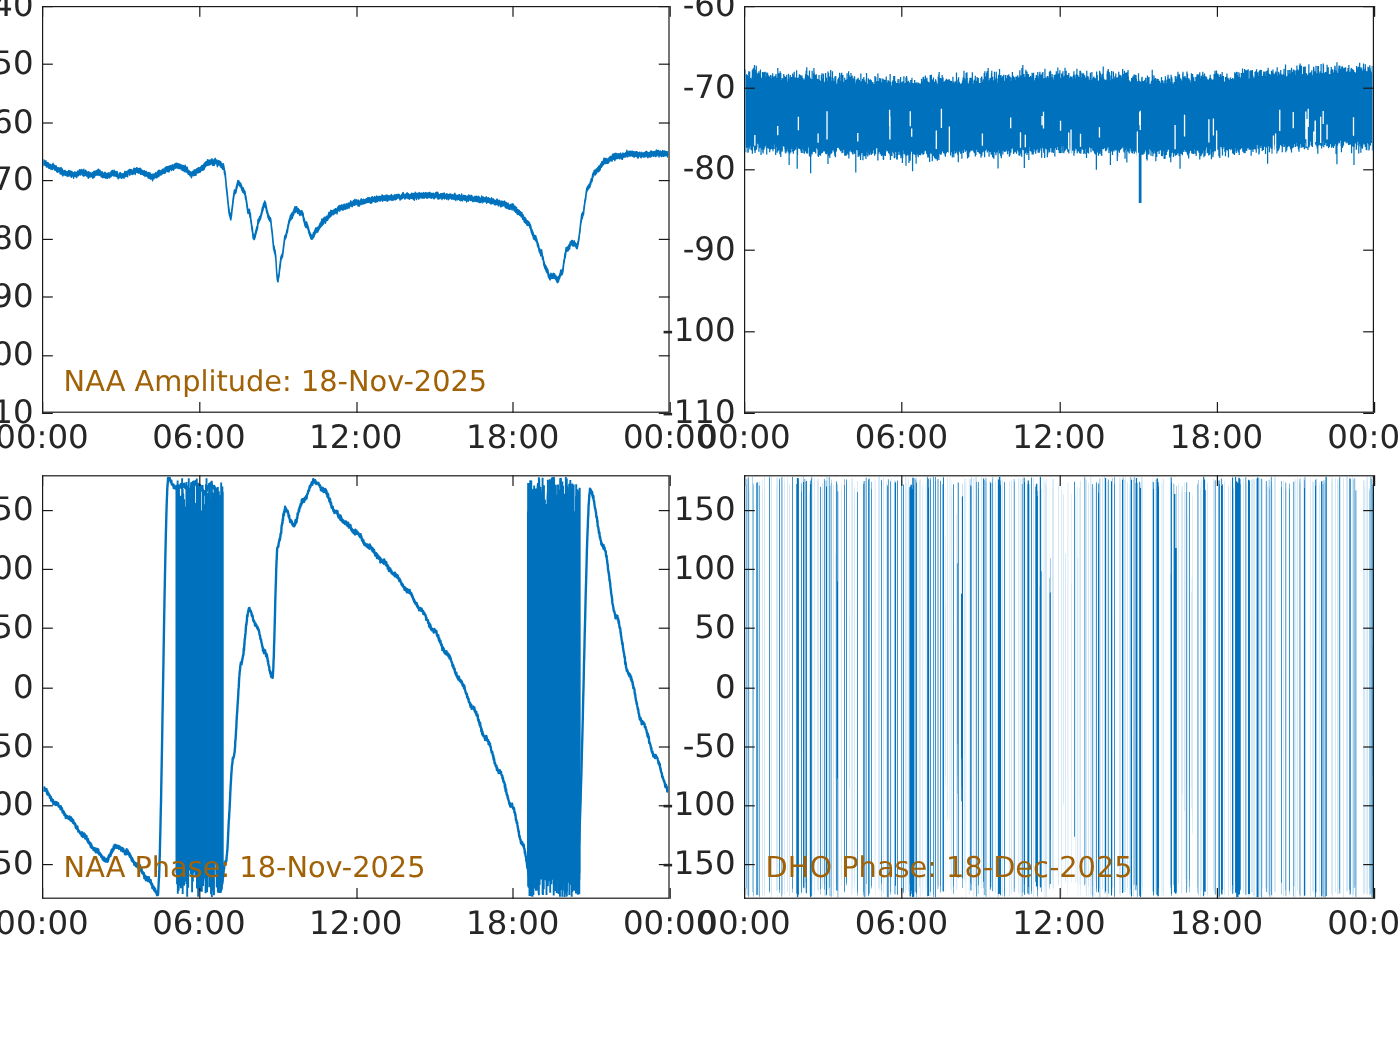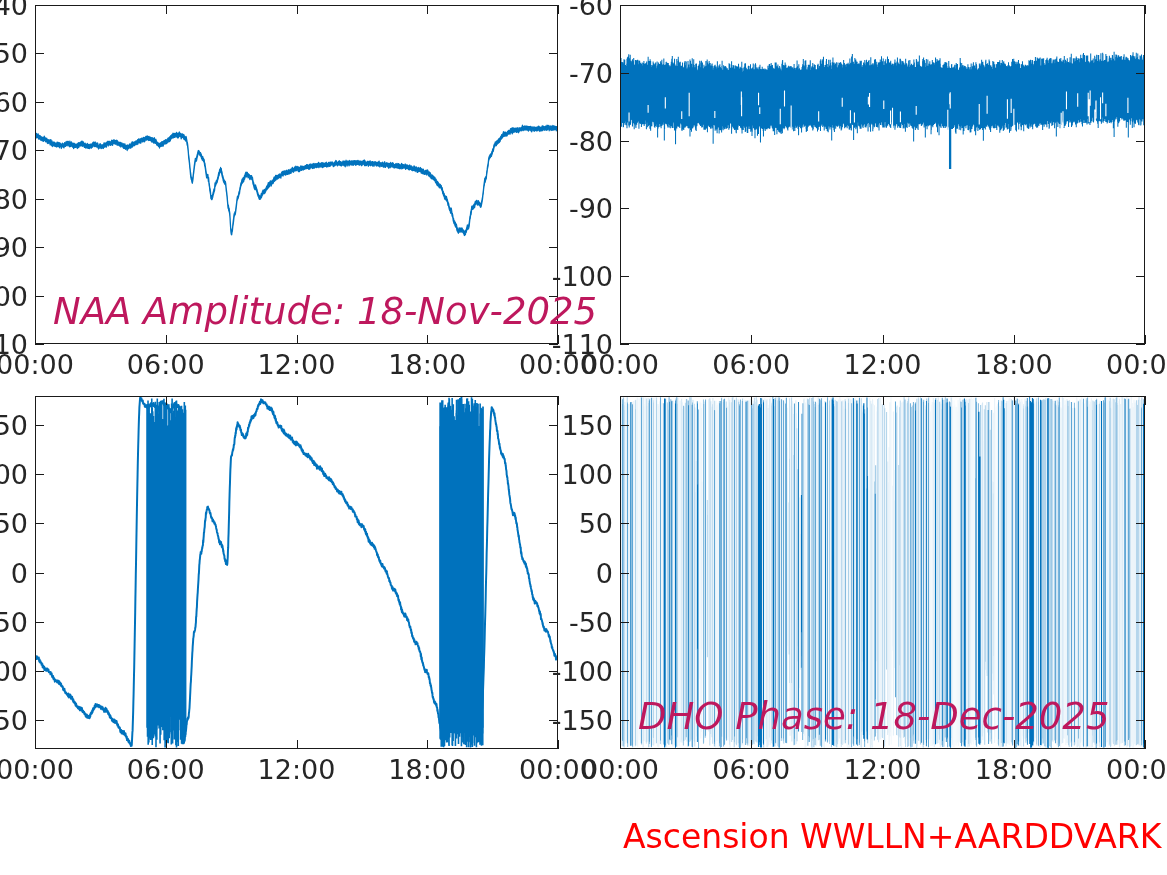--- a/index.html
+++ b/index.html
@@ -84,26 +84,25 @@
   }
   .tickmark-x.top {
     bottom: auto; top: 0;
   }
 
   
   .panel-title {
     position: absolute;
     left: 18px;
     bottom: 14px;
-    font-size: 37px;
+    font-size: 24px;
     line-height: 1;
-    color: #be185d;
+    color: #a16207;
     white-space: nowrap;
     z-index: 5;
-    font-style: italic;
   }
 
   
   #footer-label {
     position: absolute;
     left: 623px;
     top: 820px;
     font-size: 33px;
     line-height: 1;
     color: #ff0000;
@@ -216,20 +215,21 @@
   <div class="panel" id="panel-naa-pha" style="left:35px; top:396px; width:523px; height:353px;">
     <div class="axes-frame">
       <svg class="plot-svg" viewBox="0 0 523 353" preserveAspectRatio="none">
         <g id="g-naa-pha">
             <path d="M0.00,262.71L0.20,261.88L0.40,263.59L0.60,261.39L0.80,260.65L1.01,261.50L1.21,261.41L1.41,261.63L1.61,262.97L1.81,262.71L2.01,262.37L2.21,263.26L2.41,263.66L2.62,262.82L2.82,262.04L3.02,264.72L3.22,265.60L3.42,266.20L3.62,263.89L3.82,266.38L4.02,266.90L4.22,266.58L4.43,265.57L4.63,266.29L4.83,266.55L5.03,267.43L5.23,267.76L5.43,267.21L5.63,269.38L5.83,268.00L6.03,269.45L6.24,269.04L6.44,268.65L6.64,271.67L6.84,271.67L7.04,271.80L7.24,270.36L7.44,272.39L7.64,272.50L7.84,271.30L8.05,271.70L8.25,271.29L8.45,274.68L8.65,273.74L8.85,272.91L9.05,272.90L9.25,274.82L9.45,274.31L9.66,274.07L9.86,274.21L10.06,272.92L10.26,273.72L10.46,275.34L10.66,274.57L10.86,273.80L11.06,275.29L11.26,273.03L11.47,273.94L11.67,275.23L11.87,274.51L12.07,274.87L12.27,275.32L12.47,273.96L12.67,275.00L12.87,276.77L13.08,276.65L13.28,276.33L13.48,276.67L13.68,277.10L13.88,277.23L14.08,277.25L14.28,277.51L14.48,278.92L14.68,276.45L14.89,278.25L15.09,278.32L15.29,278.31L15.49,278.27L15.69,277.99L15.89,279.25L16.09,280.78L16.29,281.74L16.49,280.80L16.70,280.73L16.90,281.12L17.10,280.63L17.30,282.71L17.50,281.73L17.70,283.97L17.90,282.45L18.10,283.18L18.31,283.45L18.51,283.34L18.71,283.65L18.91,286.33L19.11,285.15L19.31,284.47L19.51,284.78L19.71,284.94L19.91,284.64L20.12,285.56L20.32,285.08L20.52,285.97L20.72,285.61L20.92,285.44L21.12,286.99L21.32,286.52L21.52,285.24L21.72,286.46L21.93,285.07L22.13,287.37L22.33,285.39L22.53,285.49L22.73,285.96L22.93,288.49L23.13,287.03L23.33,285.76L23.54,287.69L23.74,287.47L23.94,288.80L24.14,287.09L24.34,288.97L24.54,288.46L24.74,289.57L24.94,290.28L25.14,288.22L25.35,289.39L25.55,290.49L25.75,290.63L25.95,290.39L26.15,291.38L26.35,291.59L26.55,290.88L26.75,292.09L26.95,291.50L27.16,293.98L27.36,294.62L27.56,293.47L27.76,294.59L27.96,293.99L28.16,294.53L28.36,295.42L28.56,293.46L28.77,295.83L28.97,295.50L29.17,296.99L29.37,297.62L29.57,297.34L29.77,297.15L29.97,297.72L30.17,297.13L30.37,298.03L30.58,298.40L30.78,299.04L30.98,298.98L31.18,299.40L31.38,298.70L31.58,299.41L31.78,299.95L31.98,298.80L32.18,301.19L32.39,298.19L32.59,299.72L32.79,300.08L32.99,300.78L33.19,302.25L33.39,299.20L33.59,300.43L33.79,299.97L34.00,300.37L34.20,299.21L34.40,299.28L34.60,301.45L34.80,300.14L35.00,301.10L35.20,303.55L35.40,302.30L35.60,302.16L35.81,302.44L36.01,301.55L36.21,301.46L36.41,302.85L36.61,303.44L36.81,304.93L37.01,303.67L37.21,306.12L37.41,303.90L37.62,305.68L37.82,307.01L38.02,305.76L38.22,307.21L38.42,306.93L38.62,306.74L38.82,308.23L39.02,308.13L39.23,308.00L39.43,307.23L39.63,309.56L39.83,310.59L40.03,309.17L40.23,308.50L40.43,309.62L40.63,309.84L40.83,311.45L41.04,310.70L41.24,311.11L41.44,311.20L41.64,310.96L41.84,311.31L42.04,312.96L42.24,311.86L42.44,313.03L42.64,311.99L42.85,313.54L43.05,311.55L43.25,313.72L43.45,312.78L43.65,312.61L43.85,311.91L44.05,315.12L44.25,313.39L44.46,312.36L44.66,312.27L44.86,313.80L45.06,312.23L45.26,314.82L45.46,314.60L45.66,315.28L45.86,314.35L46.06,312.70L46.27,314.22L46.47,316.06L46.67,315.08L46.87,316.84L47.07,316.14L47.27,315.45L47.47,317.12L47.67,316.33L47.87,317.07L48.08,317.01L48.28,316.65L48.48,318.78L48.68,318.89L48.88,317.94L49.08,318.72L49.28,319.61L49.48,318.39L49.69,320.80L49.89,319.84L50.09,319.56L50.29,321.62L50.49,321.63L50.69,320.73L50.89,319.89L51.09,319.46L51.29,322.41L51.50,322.43L51.70,321.12L51.90,320.88L52.10,320.94L52.30,322.74L52.50,320.83L52.70,321.45L52.90,321.63L53.10,321.20L53.31,321.11L53.51,320.98L53.71,323.05L53.91,320.00L54.11,322.36L54.31,319.56L54.51,321.18L54.71,318.86L54.91,317.96L55.12,319.18L55.32,317.29L55.52,317.15L55.72,318.29L55.92,317.81L56.12,318.32L56.32,315.65L56.52,316.93L56.73,317.01L56.93,314.18L57.13,315.69L57.33,312.95L57.53,314.17L57.73,314.63L57.93,314.10L58.13,314.01L58.33,312.21L58.54,313.40L58.74,312.72L58.94,310.19L59.14,311.54L59.34,312.14L59.54,310.93L59.74,308.87L59.94,309.19L60.15,308.80L60.35,309.99L60.55,311.11L60.75,310.33L60.95,309.86L61.15,311.25L61.35,309.84L61.55,309.25L61.75,309.68L61.96,310.40L62.16,310.51L62.36,311.17L62.56,310.36L62.76,309.65L62.96,309.68L63.16,310.03L63.36,312.11L63.56,310.61L63.77,310.12L63.97,311.66L64.17,310.94L64.37,311.54L64.57,311.73L64.77,310.94L64.97,311.40L65.17,313.63L65.38,312.23L65.58,312.59L65.78,312.77L65.98,311.99L66.18,311.38L66.38,313.58L66.58,313.02L66.78,314.35L66.98,311.92L67.19,314.09L67.39,313.66L67.59,313.69L67.79,313.88L67.99,314.00L68.19,314.39L68.39,316.67L68.59,316.10L68.79,313.92L69.00,314.19L69.20,314.97L69.40,315.44L69.60,316.62L69.80,312.46L70.00,315.17L70.20,314.84L70.40,314.65L70.61,315.30L70.81,313.68L71.01,315.32L71.21,316.47L71.41,316.55L71.61,317.05L71.81,317.01L72.01,315.66L72.21,316.78L72.42,318.75L72.62,316.92L72.82,318.67L73.02,317.72L73.22,318.18L73.42,319.84L73.62,319.02L73.82,319.78L74.02,321.86L74.23,319.83L74.43,320.12L74.63,322.72L74.83,320.79L75.03,322.08L75.23,322.50L75.43,322.57L75.63,322.50L75.83,323.38L76.04,324.04L76.24,325.55L76.44,323.93L76.64,323.66L76.84,323.85L77.04,323.94L77.24,326.30L77.44,325.65L77.65,326.84L77.85,326.32L78.05,325.98L78.25,325.55L78.45,324.32L78.65,324.55L78.85,327.62L79.05,325.41L79.25,326.95L79.46,325.91L79.66,325.39L79.86,326.90L80.06,326.77L80.26,327.51L80.46,327.96L80.66,327.66L80.86,325.93L81.06,326.73L81.27,328.50L81.47,329.84L81.67,328.86L81.87,330.64L82.07,330.93L82.27,329.06L82.47,330.33L82.67,331.98L82.88,332.55L83.08,331.30L83.28,332.30L83.48,332.94L83.68,332.42L83.88,333.42L84.08,332.26L84.28,333.41L84.48,335.21L84.69,336.91L84.89,334.52L85.09,336.31L85.29,335.52L85.49,334.81L85.69,336.82L85.89,338.41L86.09,336.42L86.30,337.06L86.50,337.74L86.70,336.60L86.90,335.83L87.10,337.08L87.30,336.05L87.50,338.97L87.70,339.16L87.90,336.85L88.11,338.45L88.31,335.89L88.51,337.90L88.71,338.48L88.91,337.82L89.11,339.91L89.31,338.89L89.51,340.31L89.71,339.53L89.92,338.38L90.12,341.36L90.32,340.55L90.52,341.06L90.72,341.30L90.92,343.18L91.12,341.53L91.32,345.04L91.52,343.61L91.73,345.16L91.93,344.08L92.13,343.63L92.33,344.13L92.53,344.35L92.73,346.72L92.93,347.06L93.13,346.38L93.34,345.32L93.54,346.32L93.74,345.93L93.94,348.32L94.14,348.67L94.34,348.76L94.54,347.89L94.74,348.49L94.94,348.40L95.15,351.01L95.35,348.53L95.55,349.41L95.75,350.72L95.95,350.81L96.15,349.79L96.35,345.83L96.55,341.85L96.75,337.61L96.96,335.53L97.16,328.71L97.36,322.72L97.56,315.83L97.76,306.81L97.96,299.44L98.16,289.82L98.36,280.51L98.57,272.13L98.77,260.51L98.97,249.74L99.17,238.67L99.37,227.79L99.57,216.53L99.77,202.76L99.97,191.76L100.17,179.29L100.38,168.11L100.58,156.21L100.78,143.12L100.98,131.49L101.18,119.36L101.38,108.44L101.58,97.45L101.78,87.33L101.98,77.73L102.19,66.72L102.39,57.96L102.59,49.29L102.79,42.24L102.99,33.94L103.19,27.02L103.39,20.59L103.59,16.03L103.80,10.13L104.00,7.72L104.20,5.14L104.40,1.98L104.60,0.75L104.80,1.84L105.00,1.70L105.20,2.38L105.40,2.65L105.61,2.74L105.81,1.15L106.01,2.86L106.21,3.48L106.41,3.63L106.61,4.64L106.81,4.16L107.01,4.79L107.21,3.50L107.42,5.95L107.62,6.73L107.82,6.43L108.02,6.82L108.22,6.62L108.42,6.60L108.62,7.14L108.82,7.96L109.03,6.93L109.23,9.81L109.43,8.22L109.63,8.89L109.83,8.97L110.03,8.36L110.23,10.04L110.43,9.41L110.63,9.15L110.84,8.79L111.04,9.65L111.24,9.56L111.44,10.60L111.64,10.88L111.84,10.45L112.04,10.00L112.24,10.30L112.44,10.26L112.65,9.21L112.85,10.04L113.05,10.91L113.25,9.14L113.45,9.69L113.65,8.49L113.85,8.97L114.05,8.35L114.26,9.06L114.46,9.37L114.66,7.35L114.86,9.37L115.06,8.45L115.26,6.29L115.46,8.32L115.66,7.74L115.86,8.20L116.07,9.86L116.27,9.39L116.47,8.61L116.67,8.36L116.87,6.78L117.07,8.45L117.27,8.57L117.47,8.36L117.67,7.67L117.88,8.41L118.08,6.11L118.28,9.26L118.48,8.52L118.68,9.11L118.88,7.62L119.08,7.66L119.28,9.98L119.49,9.07L119.69,7.82L119.89,8.70L120.09,9.80L120.29,10.96L120.49,8.62L120.69,10.29L120.89,9.81L121.09,12.93L121.30,10.51L121.50,12.67L121.70,12.98L121.90,12.80L122.10,13.96L122.30,10.65L122.50,11.69L122.70,11.18L122.90,10.99L123.11,10.77L123.31,11.62L123.51,9.59L123.71,9.77L123.91,8.42L124.11,9.96L124.31,7.74L124.51,9.55L124.72,7.51L124.92,5.63L125.12,4.88L125.32,6.07L125.52,4.88L125.72,4.42L125.92,5.01L126.12,5.94L126.32,5.28L126.53,6.47L126.73,4.69L126.93,4.44L127.13,5.74L127.33,6.27L127.53,3.96L127.73,5.35L127.93,5.77L128.13,6.31L128.34,7.87L128.54,7.77L128.74,6.48L128.94,6.48L129.14,8.18L129.34,8.27L129.54,6.30L129.74,7.43L129.95,7.97L130.15,8.70L130.35,10.05L130.55,8.21L130.75,7.45L130.95,8.87L131.15,9.47L131.35,7.79L131.55,9.72L131.76,9.61L131.96,10.18L132.16,8.31L132.36,11.62L132.56,11.33L132.76,11.18L132.96,10.36L133.16,11.38L133.37,11.69L133.57,11.63L133.77,13.89L133.97,12.58L134.17,12.07L134.37,15.10L134.57,13.66L134.77,12.66L134.97,15.29L135.18,14.03L135.38,12.40L135.58,15.30L135.78,12.87L135.98,13.23L136.18,13.02L136.38,11.71L136.58,11.96L136.78,10.77L136.99,11.71L137.19,9.98L137.39,10.79L137.59,10.55L137.79,8.38L137.99,7.95L138.19,9.19L138.39,7.89L138.59,7.59L138.80,7.61L139.00,6.02L139.20,7.13L139.40,7.09L139.60,6.31L139.80,6.80L140.00,6.59L140.20,7.43L140.41,6.95L140.61,7.43L140.81,6.48L141.01,8.93L141.21,8.88L141.41,7.79L141.61,9.42L141.81,8.22L142.01,9.95L142.22,9.85L142.42,9.79L142.62,9.70L142.82,9.02L143.02,8.07L143.22,10.45L143.42,10.99L143.62,10.94L143.83,9.35L144.03,12.25L144.23,19.41L144.43,29.96L144.63,40.24L144.83,57.25L145.03,74.41L145.23,94.82L145.43,115.52L145.64,138.77L145.84,162.00L146.04,184.89L146.24,206.79L146.44,229.86L146.64,252.38L146.84,273.03L147.04,291.44L147.24,306.96L147.45,320.98L147.65,333.29L147.85,342.83L148.05,348.21L148.25,346.81L148.45,348.06L148.65,346.98L148.85,346.45L149.05,346.07L149.26,345.15L149.46,341.70L149.66,341.01L149.86,341.44L150.06,336.92L150.26,336.30L150.46,336.13L150.66,334.55L150.87,332.20L151.07,329.34L151.27,329.19L151.47,326.32L151.67,325.72L151.87,323.31L152.07,324.53L152.27,324.56L152.47,323.43L152.68,322.00L152.88,323.25L153.08,322.58L153.28,321.69L153.48,318.09L153.68,317.04L153.88,314.57L154.08,312.86L154.28,308.84L154.49,305.11L154.69,300.74L154.89,296.51L155.09,292.20L155.29,288.21L155.49,286.37L155.69,281.56L155.89,278.86L156.10,274.42L156.30,270.70L156.50,265.00L156.70,261.70L156.90,257.49L157.10,255.19L157.30,250.73L157.50,248.27L157.70,245.40L157.91,242.22L158.11,241.58L158.31,239.98L158.51,236.61L158.71,235.81L158.91,236.32L159.11,236.38L159.31,234.98L159.51,234.79L159.72,233.70L159.92,231.61L160.12,231.48L160.32,228.43L160.52,226.85L160.72,220.99L160.92,220.83L161.12,216.79L161.33,213.03L161.53,211.03L161.73,205.49L161.93,202.12L162.13,199.08L162.33,196.83L162.53,192.80L162.73,189.71L162.93,186.86L163.14,183.34L163.34,178.76L163.54,177.25L163.74,173.21L163.94,168.77L164.14,167.21L164.34,164.07L164.54,162.96L164.75,160.60L164.95,158.32L165.15,157.88L165.35,155.82L165.55,157.61L165.75,155.99L165.95,157.56L166.15,154.96L166.35,155.25L166.56,152.88L166.76,152.75L166.96,151.66L167.16,149.95L167.36,149.81L167.56,148.84L167.76,144.10L167.96,146.06L168.16,142.50L168.37,140.02L168.57,136.39L168.77,136.08L168.97,133.30L169.17,131.91L169.37,130.54L169.57,126.53L169.77,123.97L169.97,124.51L170.18,122.22L170.38,121.27L170.58,116.53L170.78,117.65L170.98,116.54L171.18,114.58L171.38,113.91L171.58,112.74L171.79,112.08L171.99,110.62L172.19,112.27L172.39,110.26L172.59,110.24L172.79,112.86L172.99,112.11L173.19,112.03L173.39,112.67L173.60,113.07L173.80,113.17L174.00,114.29L174.20,114.19L174.40,116.30L174.60,116.72L174.80,117.21L175.00,116.32L175.21,117.21L175.41,118.52L175.61,119.98L175.81,121.04L176.01,121.54L176.21,121.46L176.41,121.03L176.61,122.32L176.81,122.08L177.02,123.47L177.22,125.08L177.42,124.70L177.62,123.13L177.82,124.88L178.02,125.38L178.22,124.42L178.42,124.95L178.62,125.50L178.83,126.11L179.03,127.30L179.23,125.95L179.43,127.03L179.63,127.06L179.83,128.39L180.03,128.58L180.23,128.27L180.43,129.63L180.64,129.96L180.84,131.63L181.04,132.91L181.24,133.01L181.44,133.74L181.64,135.69L181.84,136.57L182.04,136.76L182.25,136.85L182.45,138.72L182.65,139.42L182.85,140.10L183.05,140.94L183.25,142.76L183.45,142.87L183.65,143.27L183.85,146.29L184.06,146.26L184.26,145.58L184.46,144.86L184.66,148.20L184.86,146.22L185.06,147.05L185.26,147.05L185.46,146.29L185.66,145.72L185.87,147.18L186.07,147.88L186.27,148.60L186.47,150.78L186.67,148.63L186.87,150.20L187.07,149.42L187.27,150.25L187.48,152.53L187.68,152.51L187.88,155.20L188.08,154.38L188.28,157.14L188.48,157.79L188.68,158.81L188.88,158.98L189.08,159.63L189.29,162.90L189.49,162.49L189.69,162.93L189.89,165.16L190.09,165.16L190.29,163.98L190.49,166.56L190.69,167.95L190.89,167.32L191.10,168.09L191.30,167.74L191.50,168.60L191.70,167.77L191.90,168.87L192.10,167.32L192.30,163.75L192.50,161.19L192.71,154.11L192.91,151.52L193.11,142.38L193.31,137.29L193.51,129.61L193.71,122.46L193.91,115.24L194.11,105.34L194.31,98.81L194.52,91.49L194.72,86.44L194.92,78.93L195.12,73.06L195.32,69.24L195.52,64.80L195.72,60.72L195.92,59.54L196.13,59.43L196.33,59.17L196.53,58.20L196.73,58.78L196.93,56.64L197.13,55.28L197.33,54.88L197.53,53.45L197.73,52.48L197.94,53.42L198.14,51.40L198.34,51.26L198.54,48.45L198.74,47.61L198.94,48.19L199.14,46.65L199.34,43.00L199.54,40.74L199.75,40.86L199.95,38.62L200.15,39.26L200.35,35.85L200.55,36.96L200.75,33.74L200.95,31.43L201.15,30.96L201.36,32.71L201.56,29.55L201.76,30.41L201.96,27.90L202.16,29.58L202.36,25.46L202.56,28.56L202.76,26.37L202.96,27.67L203.17,28.52L203.37,27.50L203.57,28.15L203.77,28.44L203.97,29.28L204.17,29.17L204.37,30.39L204.57,28.98L204.77,30.78L204.98,30.48L205.18,32.73L205.38,33.79L205.58,32.54L205.78,32.77L205.98,35.52L206.18,35.49L206.38,36.39L206.59,38.24L206.79,37.01L206.99,38.30L207.19,38.48L207.39,36.75L207.59,37.38L207.79,38.73L207.99,37.69L208.19,39.76L208.40,40.32L208.60,39.43L208.80,40.44L209.00,41.30L209.20,41.37L209.40,40.62L209.60,40.66L209.80,41.77L210.00,40.23L210.21,39.54L210.41,41.26L210.61,40.80L210.81,39.89L211.01,36.70L211.21,37.91L211.41,39.12L211.61,37.12L211.82,36.60L212.02,38.11L212.22,34.83L212.42,34.53L212.62,34.84L212.82,31.01L213.02,32.39L213.22,30.94L213.42,30.35L213.63,29.96L213.83,27.80L214.03,29.21L214.23,27.96L214.43,26.19L214.63,25.56L214.83,25.04L215.03,26.03L215.23,23.86L215.44,23.01L215.64,24.14L215.84,24.07L216.04,22.70L216.24,20.21L216.44,19.35L216.64,22.22L216.84,21.88L217.04,19.19L217.25,21.54L217.45,19.75L217.65,20.77L217.85,18.95L218.05,18.65L218.25,21.25L218.45,19.94L218.65,19.14L218.86,19.80L219.06,17.88L219.26,19.44L219.46,18.20L219.66,17.05L219.86,17.85L220.06,16.38L220.26,18.56L220.46,17.02L220.67,15.81L220.87,15.02L221.07,14.46L221.27,14.61L221.47,13.79L221.67,12.15L221.87,12.49L222.07,11.60L222.28,12.16L222.48,11.62L222.68,9.40L222.88,9.66L223.08,7.92L223.28,8.92L223.48,8.96L223.68,7.86L223.88,6.91L224.09,7.00L224.29,6.15L224.49,6.14L224.69,4.88L224.89,5.33L225.09,7.00L225.29,5.90L225.49,4.94L225.69,4.23L225.90,2.38L226.10,3.05L226.30,3.59L226.50,3.64L226.70,2.90L226.90,5.22L227.10,4.54L227.30,4.83L227.50,3.22L227.71,3.87L227.91,4.31L228.11,6.00L228.31,6.33L228.51,5.78L228.71,5.31L228.91,5.57L229.11,5.76L229.32,5.66L229.52,5.34L229.72,5.42L229.92,5.37L230.12,6.36L230.32,5.55L230.52,7.35L230.72,7.33L230.92,6.91L231.13,7.74L231.33,7.81L231.53,7.35L231.73,9.23L231.93,9.04L232.13,9.58L232.33,11.66L232.53,9.69L232.74,10.99L232.94,9.53L233.14,10.65L233.34,11.20L233.54,11.95L233.74,10.93L233.94,9.75L234.14,11.81L234.34,12.05L234.55,13.17L234.75,11.68L234.95,12.03L235.15,10.99L235.35,11.88L235.55,11.79L235.75,10.60L235.95,13.03L236.15,12.87L236.36,10.97L236.56,13.83L236.76,12.68L236.96,12.05L237.16,15.00L237.36,13.81L237.56,14.21L237.76,17.09L237.97,14.53L238.17,14.52L238.37,15.20L238.57,18.12L238.77,18.40L238.97,18.66L239.17,18.79L239.37,20.67L239.57,18.56L239.78,21.60L239.98,19.20L240.18,21.33L240.38,21.99L240.58,23.71L240.78,21.93L240.98,24.02L241.18,25.64L241.38,26.39L241.59,25.19L241.79,26.65L241.99,26.74L242.19,25.43L242.39,26.75L242.59,27.90L242.79,28.99L242.99,28.06L243.20,28.75L243.40,28.28L243.60,30.73L243.80,30.05L244.00,29.64L244.20,29.17L244.40,29.24L244.60,29.40L244.80,29.92L245.01,29.14L245.21,28.76L245.41,30.09L245.61,30.86L245.81,30.17L246.01,29.46L246.21,29.21L246.41,31.90L246.61,32.68L246.82,33.73L247.02,31.82L247.22,34.49L247.42,33.58L247.62,33.93L247.82,34.15L248.02,34.10L248.22,35.66L248.42,34.18L248.63,32.78L248.83,36.62L249.03,33.35L249.23,34.21L249.43,35.48L249.63,35.38L249.83,36.04L250.03,37.65L250.24,37.38L250.44,37.48L250.64,38.46L250.84,37.00L251.04,36.84L251.24,38.79L251.44,37.91L251.64,38.71L251.84,39.12L252.05,38.99L252.25,37.90L252.45,39.66L252.65,39.96L252.85,38.31L253.05,39.45L253.25,37.74L253.45,39.84L253.66,40.31L253.86,38.53L254.06,39.58L254.26,41.33L254.46,39.38L254.66,39.02L254.86,40.16L255.06,38.74L255.26,39.17L255.47,41.29L255.67,42.80L255.87,41.61L256.07,41.95L256.27,40.88L256.47,42.32L256.67,42.57L256.87,42.44L257.07,40.79L257.28,43.44L257.48,42.95L257.68,45.11L257.88,43.50L258.08,43.82L258.28,44.17L258.48,46.17L258.68,45.36L258.88,45.38L259.09,46.03L259.29,45.07L259.49,47.35L259.69,45.77L259.89,46.08L260.09,47.66L260.29,45.99L260.49,47.49L260.70,47.63L260.90,48.69L261.10,44.64L261.30,48.19L261.50,47.93L261.70,45.56L261.90,46.32L262.10,45.40L262.30,48.07L262.51,47.08L262.71,47.73L262.91,46.98L263.11,46.74L263.31,48.32L263.51,47.18L263.71,47.81L263.91,47.88L264.12,48.72L264.32,49.76L264.52,49.28L264.72,49.31L264.92,50.14L265.12,50.82L265.32,49.15L265.52,48.42L265.72,50.56L265.93,49.92L266.13,50.47L266.33,52.36L266.53,51.69L266.73,53.90L266.93,52.40L267.13,53.18L267.33,53.99L267.53,54.65L267.74,55.63L267.94,53.60L268.14,54.56L268.34,55.24L268.54,57.26L268.74,55.80L268.94,56.50L269.14,56.81L269.35,57.63L269.55,56.44L269.75,57.36L269.95,56.88L270.15,56.83L270.35,57.20L270.55,58.73L270.75,57.87L270.95,58.80L271.16,57.03L271.36,58.27L271.56,59.34L271.76,57.99L271.96,59.81L272.16,58.04L272.36,58.96L272.56,58.30L272.76,59.28L272.97,60.65L273.17,57.01L273.37,58.93L273.57,59.54L273.77,58.71L273.97,58.50L274.17,59.53L274.37,59.56L274.57,59.55L274.78,59.66L274.98,61.87L275.18,61.50L275.38,59.93L275.58,62.94L275.78,60.70L275.98,61.32L276.18,61.76L276.39,62.98L276.59,62.81L276.79,61.69L276.99,64.25L277.19,64.22L277.39,63.64L277.59,64.73L277.79,66.30L277.99,63.92L278.20,65.09L278.40,65.30L278.60,66.16L278.80,65.47L279.00,64.69L279.20,68.44L279.40,67.21L279.60,65.57L279.81,67.97L280.01,67.53L280.21,67.15L280.41,66.73L280.61,67.93L280.81,69.11L281.01,67.68L281.21,68.59L281.41,69.52L281.62,69.33L281.82,68.06L282.02,72.12L282.22,69.64L282.42,70.65L282.62,69.85L282.82,71.40L283.02,69.69L283.22,70.08L283.43,71.63L283.63,71.29L283.83,71.96L284.03,70.70L284.23,71.48L284.43,72.61L284.63,70.89L284.83,73.18L285.04,71.47L285.24,69.55L285.44,71.25L285.64,70.86L285.84,71.75L286.04,72.89L286.24,72.04L286.44,71.52L286.64,74.26L286.85,74.59L287.05,71.81L287.25,74.66L287.45,74.73L287.65,74.34L287.85,74.56L288.05,74.36L288.25,77.34L288.45,77.04L288.66,75.27L288.86,76.88L289.06,77.76L289.26,79.39L289.46,78.68L289.66,76.83L289.86,78.42L290.06,78.56L290.27,77.12L290.47,79.65L290.67,79.24L290.87,78.51L291.07,79.84L291.27,79.04L291.47,81.28L291.67,80.69L291.87,80.76L292.08,81.50L292.28,81.77L292.48,80.99L292.68,81.47L292.88,82.18L293.08,80.94L293.28,82.29L293.48,82.73L293.68,81.43L293.89,81.79L294.09,83.69L294.29,80.71L294.49,81.65L294.69,82.45L294.89,82.50L295.09,82.12L295.29,82.60L295.49,83.08L295.70,84.48L295.90,83.27L296.10,84.47L296.30,82.77L296.50,84.79L296.70,83.65L296.90,85.62L297.10,84.75L297.31,85.45L297.51,85.22L297.71,85.75L297.91,87.71L298.11,85.72L298.31,86.41L298.51,86.89L298.71,87.14L298.91,87.49L299.12,88.87L299.32,88.84L299.52,89.23L299.72,90.66L299.92,89.45L300.12,90.77L300.32,91.16L300.52,90.40L300.72,92.21L300.93,90.89L301.13,92.59L301.33,91.99L301.53,92.40L301.73,93.03L301.93,93.19L302.13,94.39L302.33,95.09L302.54,95.01L302.74,93.06L302.94,93.58L303.14,94.06L303.34,93.81L303.54,95.24L303.74,95.85L303.94,96.53L304.14,95.95L304.35,97.12L304.55,95.05L304.75,94.65L304.95,94.86L305.15,96.40L305.35,97.33L305.55,95.85L305.75,95.46L305.95,96.26L306.16,96.43L306.36,97.64L306.56,95.21L306.76,98.06L306.96,97.65L307.16,97.97L307.36,98.50L307.56,97.43L307.77,99.12L307.97,97.91L308.17,99.36L308.37,100.35L308.57,99.39L308.77,101.28L308.97,101.21L309.17,100.74L309.37,102.74L309.58,102.31L309.78,102.53L309.98,104.17L310.18,103.17L310.38,105.21L310.58,103.85L310.78,105.15L310.98,104.91L311.19,105.83L311.39,106.78L311.59,106.59L311.79,106.57L311.99,107.21L312.19,107.19L312.39,106.13L312.59,107.59L312.79,109.09L313.00,108.43L313.20,108.14L313.40,108.79L313.60,109.81L313.80,110.52L314.00,110.32L314.20,110.15L314.40,112.22L314.60,111.25L314.81,110.33L315.01,111.24L315.21,111.36L315.41,110.26L315.61,111.25L315.81,111.16L316.01,112.55L316.21,111.45L316.41,112.42L316.62,110.90L316.82,112.09L317.02,112.72L317.22,112.78L317.42,113.47L317.62,113.68L317.82,112.80L318.02,115.45L318.23,113.68L318.43,114.43L318.63,115.25L318.83,114.42L319.03,115.28L319.23,115.46L319.43,116.10L319.63,116.17L319.83,115.98L320.04,117.75L320.24,117.68L320.44,120.20L320.64,118.43L320.84,119.17L321.04,119.72L321.24,120.23L321.44,120.12L321.64,121.03L321.85,120.43L322.05,123.00L322.25,122.37L322.45,122.32L322.65,122.90L322.85,125.91L323.05,123.21L323.25,123.74L323.46,126.19L323.66,125.47L323.86,124.30L324.06,127.70L324.26,126.05L324.46,127.79L324.66,128.41L324.86,128.26L325.06,127.49L325.27,129.09L325.47,127.94L325.67,129.08L325.87,128.07L326.07,128.52L326.27,128.65L326.47,129.63L326.67,130.96L326.88,128.03L327.08,130.41L327.28,127.94L327.48,130.02L327.68,128.75L327.88,129.05L328.08,130.38L328.28,129.76L328.48,129.90L328.69,129.55L328.89,129.59L329.09,130.98L329.29,132.58L329.49,133.46L329.69,132.95L329.89,133.61L330.09,132.77L330.29,134.95L330.50,133.03L330.70,135.66L330.90,136.40L331.10,137.60L331.30,135.50L331.50,138.29L331.70,137.75L331.90,138.44L332.11,139.50L332.31,137.59L332.51,140.07L332.71,139.76L332.91,141.55L333.11,140.64L333.31,142.05L333.51,141.25L333.71,143.63L333.92,145.56L334.12,144.49L334.32,144.93L334.52,143.25L334.72,145.78L334.92,145.10L335.12,144.45L335.32,147.01L335.52,146.28L335.73,146.05L335.93,148.33L336.13,148.08L336.33,147.76L336.53,148.44L336.73,148.18L336.93,148.25L337.13,149.15L337.34,146.54L337.54,149.36L337.74,147.68L337.94,148.76L338.14,147.76L338.34,149.05L338.54,150.08L338.74,149.18L338.94,149.21L339.15,150.93L339.35,149.17L339.55,149.43L339.75,150.79L339.95,152.71L340.15,150.61L340.35,151.37L340.55,151.62L340.75,152.20L340.96,152.70L341.16,154.10L341.36,154.81L341.56,154.82L341.76,156.01L341.96,156.16L342.16,156.42L342.36,158.70L342.56,159.32L342.77,158.00L342.97,158.32L343.17,158.68L343.37,160.96L343.57,160.79L343.77,161.52L343.97,161.95L344.17,161.18L344.38,163.70L344.58,164.06L344.78,164.85L344.98,165.41L345.18,165.59L345.38,166.28L345.58,164.52L345.78,167.13L345.98,166.89L346.19,166.84L346.39,168.27L346.59,168.90L346.79,167.76L346.99,169.38L347.19,170.21L347.39,170.42L347.59,169.94L347.80,167.87L348.00,169.60L348.20,170.55L348.40,170.29L348.60,171.40L348.80,170.32L349.00,171.02L349.20,171.01L349.40,172.55L349.61,170.90L349.81,172.35L350.01,171.61L350.21,172.07L350.41,172.73L350.61,174.35L350.81,175.03L351.01,175.49L351.21,174.13L351.42,175.08L351.62,175.28L351.82,176.16L352.02,177.73L352.22,175.19L352.42,176.75L352.62,177.75L352.82,178.73L353.03,179.16L353.23,180.60L353.43,181.01L353.63,181.61L353.83,182.31L354.03,181.79L354.23,182.54L354.43,182.32L354.63,185.20L354.84,184.75L355.04,184.55L355.24,185.77L355.44,186.71L355.64,186.35L355.84,186.51L356.04,189.02L356.24,189.21L356.44,189.06L356.65,189.33L356.85,190.35L357.05,189.86L357.25,192.32L357.45,191.04L357.65,193.36L357.85,192.34L358.05,191.37L358.26,193.04L358.46,194.72L358.66,193.95L358.86,194.04L359.06,192.89L359.26,194.64L359.46,194.30L359.66,193.42L359.86,192.96L360.07,194.32L360.27,194.61L360.47,195.53L360.67,193.59L360.87,195.03L361.07,197.04L361.27,196.04L361.47,196.89L361.67,197.15L361.88,198.55L362.08,197.50L362.28,197.32L362.48,200.39L362.68,199.94L362.88,199.66L363.08,199.82L363.28,199.51L363.48,200.66L363.69,203.13L363.89,204.41L364.09,204.05L364.29,203.84L364.49,205.97L364.69,205.64L364.89,206.76L365.09,208.37L365.30,208.88L365.50,206.45L365.70,209.21L365.90,210.35L366.10,210.45L366.30,210.48L366.50,213.66L366.70,211.72L366.90,212.77L367.11,214.89L367.31,216.35L367.51,214.05L367.71,216.21L367.91,215.69L368.11,217.34L368.31,217.76L368.51,217.16L368.71,217.93L368.92,217.50L369.12,218.46L369.32,219.41L369.52,220.04L369.72,220.88L369.92,219.83L370.12,219.44L370.32,218.11L370.53,220.87L370.73,217.62L370.93,219.11L371.13,219.08L371.33,221.23L371.53,221.09L371.73,221.75L371.93,221.30L372.13,220.97L372.34,221.93L372.54,224.36L372.74,223.27L372.94,222.48L373.14,223.99L373.34,224.84L373.54,225.56L373.74,223.72L373.94,226.32L374.15,226.35L374.35,226.62L374.55,227.93L374.75,229.93L374.95,229.87L375.15,231.42L375.35,231.24L375.55,231.65L375.76,230.98L375.96,233.05L376.16,233.40L376.36,234.99L376.56,233.89L376.76,236.77L376.96,237.65L377.16,236.45L377.36,238.01L377.57,240.42L377.77,240.70L377.97,240.02L378.17,241.63L378.37,241.58L378.57,242.93L378.77,242.60L378.97,242.58L379.18,242.53L379.38,244.63L379.58,246.03L379.78,245.06L379.98,244.47L380.18,246.58L380.38,246.62L380.58,246.25L380.78,246.59L380.99,248.72L381.19,247.76L381.39,247.05L381.59,247.70L381.79,248.50L381.99,246.25L382.19,248.06L382.39,248.07L382.59,248.27L382.80,248.62L383.00,247.72L383.20,249.40L383.40,250.17L383.60,250.73L383.80,251.17L384.00,250.63L384.20,253.25L384.40,252.86L384.61,252.38L384.81,254.86L385.01,255.44L385.21,256.18L385.41,255.55L385.61,256.20L385.81,257.21L386.01,257.48L386.22,260.94L386.42,258.30L386.62,260.49L386.82,263.72L387.02,262.59L387.22,262.03L387.42,265.35L387.62,265.13L387.82,266.66L388.03,267.31L388.23,267.72L388.43,267.30L388.63,269.96L388.83,269.30L389.03,270.68L389.23,271.12L389.43,271.70L389.63,272.90L389.84,273.69L390.04,274.70L390.24,273.48L390.44,274.13L390.64,276.66L390.84,275.87L391.04,276.15L391.24,276.84L391.45,274.96L391.65,276.05L391.85,276.73L392.05,275.91L392.25,274.32L392.45,275.79L392.65,276.89L392.85,277.18L393.05,278.33L393.26,277.91L393.46,278.73L393.66,277.73L393.86,278.23L394.06,279.92L394.26,281.91L394.46,281.51L394.66,281.58L394.87,283.99L395.07,283.51L395.27,285.47L395.47,288.11L395.67,288.37L395.87,287.91L396.07,290.28L396.27,290.69L396.47,289.94L396.68,291.89L396.88,293.07L397.08,294.75L397.28,295.18L397.48,297.01L397.68,297.98L397.88,297.41L398.08,300.61L398.28,302.01L398.49,301.30L398.69,302.76L398.89,303.59L399.09,304.32L399.29,304.01L399.49,306.31L399.69,307.16L399.89,307.73L400.10,305.94L400.30,307.73L400.50,308.36L400.70,306.62L400.90,308.03L401.10,307.82L401.30,309.19L401.50,308.90L401.70,310.33L401.91,308.49L402.11,309.51L402.31,311.87L402.51,312.02L402.71,312.49L402.91,315.67L403.11,314.52L403.31,316.20L403.51,318.09L403.72,318.53L403.92,319.26L404.12,322.33L404.32,322.14L404.52,323.54L404.72,325.43L404.92,327.71L405.12,328.24L405.32,328.06L405.53,329.58L405.73,331.68L405.93,333.21L406.13,333.03L406.33,335.45L406.53,336.53L406.73,334.15L406.93,337.10L407.14,336.51L407.34,337.38L407.54,337.66L407.74,334.48L407.94,334.14L408.14,327.74L408.34,321.78L408.54,312.90L408.74,305.51L408.95,294.92L409.15,285.05L409.35,273.60L409.55,262.84L409.75,247.21L409.95,233.62L410.15,220.43L410.35,202.72L410.56,187.53L410.76,175.07L410.96,158.59L411.16,144.31L411.36,128.77L411.56,114.22L411.76,99.79L411.96,86.85L412.16,73.35L412.37,63.13L412.57,50.17L412.77,39.89L412.97,31.79L413.17,22.76L413.37,17.40L413.57,11.50L413.77,9.22L413.97,6.24L414.18,8.48L414.38,7.76L414.58,7.66L414.78,7.88L414.98,10.04L415.18,9.61L415.38,11.50L415.58,10.30L415.79,11.65L415.99,13.64L416.19,14.05L416.39,13.69L416.59,13.77L416.79,15.00L416.99,17.33L417.19,18.58L417.39,17.66L417.60,19.58L417.80,21.09L418.00,21.94L418.20,22.38L418.40,23.91L418.60,24.88L418.80,25.43L419.00,24.95L419.20,25.91L419.41,26.21L419.61,25.93L419.81,29.72L420.01,29.53L420.21,29.05L420.41,29.41L420.61,29.42L420.81,30.71L421.02,31.02L421.22,30.40L421.42,31.43L421.62,33.25L421.82,34.00L422.02,36.75L422.22,36.60L422.42,39.09L422.62,41.70L422.83,42.32L423.03,44.15L423.23,46.79L423.43,47.70L423.63,50.53L423.83,53.72L424.03,54.40L424.23,57.52L424.43,61.86L424.64,61.30L424.84,65.35L425.04,65.95L425.24,69.53L425.44,70.02L425.64,72.48L425.84,72.99L426.04,75.23L426.24,74.44L426.45,75.49L426.65,77.98L426.85,79.03L427.05,78.91L427.25,77.64L427.45,80.49L427.65,78.63L427.85,81.34L428.06,82.24L428.26,83.09L428.46,85.16L428.66,86.41L428.86,90.69L429.06,93.19L429.26,94.10L429.46,97.21L429.66,101.82L429.87,104.00L430.07,108.22L430.27,109.67L430.47,114.17L430.67,117.76L430.87,120.42L431.07,123.84L431.27,127.06L431.47,129.22L431.68,133.04L431.88,134.41L432.08,137.65L432.28,137.43L432.48,140.78L432.68,142.58L432.88,144.19L433.08,145.69L433.29,147.47L433.49,146.37L433.69,147.90L433.89,146.58L434.09,148.06L434.29,149.74L434.49,152.21L434.69,152.81L434.89,156.24L435.10,157.98L435.30,161.18L435.50,163.97L435.70,168.92L435.90,171.38L436.10,177.00L436.30,179.89L436.50,181.81L436.70,186.26L436.91,191.41L437.11,194.85L437.31,198.88L437.51,201.89L437.71,207.43L437.91,210.74L438.11,213.59L438.31,216.10L438.52,222.26L438.72,224.88L438.92,224.38L439.12,230.25L439.32,230.75L439.52,233.81L439.72,234.68L439.92,235.21L440.12,236.26L440.33,235.16L440.53,235.42L440.73,237.51L440.93,237.96L441.13,239.49L441.33,240.16L441.53,246.89L441.73,248.01L441.94,249.68L442.14,255.51L442.34,257.42L442.54,261.88L442.74,266.03L442.94,266.90L443.14,273.08L443.34,278.57L443.54,280.58L443.75,285.72L443.95,290.65L444.15,293.98L444.35,298.24L444.55,301.75L444.75,304.10L444.95,306.03L445.15,309.69L445.35,312.87L445.56,315.30L445.76,318.26L445.96,318.89L446.16,321.11L446.36,322.89L446.56,321.70L446.76,322.22L446.96,323.99L447.16,320.97L447.37,321.80L447.57,316.91L447.77,314.08L447.97,312.43L448.17,308.71L448.37,305.92L448.57,300.42L448.77,294.47L448.98,288.45L449.18,282.36L449.38,276.94L449.58,271.79L449.78,261.68L449.98,256.58L450.18,250.19L450.38,242.76L450.58,233.91L450.79,225.47L450.99,218.90L451.19,210.71L451.39,202.94L451.59,191.99L451.79,183.73L451.99,176.92L452.19,168.07L452.39,156.76L452.60,150.10L452.80,141.31L453.00,131.81L453.20,125.22L453.40,117.22L453.60,108.59L453.80,99.86L454.00,92.85L454.21,86.04L454.41,77.92L454.61,70.73L454.81,62.00L455.01,56.36L455.21,50.66L455.41,45.28L455.61,41.11L455.81,34.36L456.02,31.96L456.22,25.07L456.42,22.60L456.62,19.61L456.82,16.16L457.02,14.16L457.22,14.46L457.42,10.20L457.63,10.47L457.83,12.14L458.03,12.94L458.23,11.46L458.43,12.79L458.63,13.88L458.83,12.80L459.03,12.92L459.23,13.30L459.44,16.39L459.64,15.33L459.84,17.23L460.04,18.40L460.24,16.43L460.44,18.90L460.64,20.61L460.84,20.52L461.04,22.79L461.25,24.37L461.45,25.03L461.65,27.20L461.85,27.04L462.05,28.13L462.25,29.86L462.45,30.09L462.65,33.50L462.86,34.50L463.06,33.77L463.26,34.65L463.46,38.17L463.66,37.25L463.86,41.64L464.06,41.87L464.26,42.34L464.46,43.71L464.67,44.96L464.87,47.36L465.07,47.68L465.27,46.89L465.47,49.34L465.67,51.36L465.87,50.61L466.07,52.62L466.27,53.18L466.48,53.83L466.68,54.45L466.88,57.06L467.08,55.80L467.28,56.10L467.48,58.00L467.68,57.29L467.88,57.88L468.09,58.55L468.29,58.28L468.49,59.98L468.69,57.38L468.89,60.91L469.09,58.64L469.29,59.14L469.49,61.08L469.69,60.22L469.90,61.68L470.10,62.31L470.30,62.80L470.50,62.30L470.70,64.93L470.90,66.81L471.10,67.18L471.30,66.45L471.50,69.14L471.71,70.17L471.91,72.73L472.11,73.48L472.31,74.64L472.51,78.32L472.71,78.76L472.91,80.63L473.11,80.41L473.31,82.89L473.52,83.72L473.72,87.42L473.92,86.80L474.12,88.49L474.32,89.93L474.52,92.82L474.72,93.81L474.92,95.47L475.13,98.21L475.33,98.91L475.53,100.21L475.73,101.36L475.93,103.02L476.13,106.01L476.33,107.28L476.53,107.43L476.73,108.67L476.94,109.97L477.14,111.46L477.34,112.87L477.54,112.96L477.74,112.90L477.94,114.37L478.14,114.57L478.34,115.84L478.55,117.14L478.75,118.88L478.95,118.02L479.15,116.79L479.35,118.28L479.55,117.18L479.75,116.49L479.95,116.61L480.15,118.59L480.36,116.85L480.56,119.08L480.76,120.40L480.96,119.01L481.16,120.73L481.36,122.91L481.56,121.25L481.76,124.00L481.96,124.89L482.17,127.00L482.37,126.86L482.57,126.81L482.77,127.80L482.97,130.92L483.17,130.69L483.37,133.67L483.57,134.33L483.78,135.88L483.98,137.13L484.18,138.53L484.38,140.50L484.58,139.27L484.78,140.79L484.98,143.53L485.18,144.12L485.38,146.49L485.59,146.81L485.79,148.25L485.99,148.72L486.19,151.41L486.39,151.15L486.59,151.37L486.79,156.25L486.99,157.43L487.19,155.90L487.40,157.49L487.60,160.28L487.80,160.63L488.00,161.33L488.20,163.02L488.40,163.16L488.60,162.16L488.80,163.47L489.01,163.75L489.21,164.71L489.41,165.30L489.61,164.99L489.81,166.02L490.01,166.60L490.21,165.11L490.41,167.59L490.61,167.50L490.82,166.94L491.02,166.21L491.22,167.20L491.42,167.69L491.62,170.02L491.82,167.76L492.02,171.25L492.22,169.98L492.42,170.29L492.63,172.27L492.83,172.21L493.03,172.06L493.23,175.14L493.43,174.28L493.63,177.49L493.83,176.53L494.03,177.72L494.23,177.30L494.44,178.43L494.64,178.57L494.84,182.17L495.04,182.77L495.24,182.55L495.44,185.31L495.64,185.73L495.84,187.67L496.05,188.36L496.25,188.56L496.45,190.78L496.65,190.16L496.85,192.00L497.05,192.88L497.25,193.57L497.45,195.50L497.65,194.83L497.86,196.36L498.06,198.38L498.26,198.88L498.46,198.94L498.66,201.50L498.86,201.08L499.06,203.57L499.26,203.88L499.46,203.46L499.67,202.45L499.87,204.80L500.07,203.56L500.27,204.89L500.47,205.46L500.67,207.80L500.87,206.53L501.07,205.66L501.28,205.14L501.48,206.03L501.68,207.32L501.88,207.41L502.08,207.03L502.28,206.26L502.48,207.48L502.68,207.69L502.88,207.19L503.09,207.56L503.29,210.33L503.49,209.91L503.69,209.55L503.89,209.94L504.09,211.25L504.29,212.02L504.49,211.91L504.69,213.03L504.90,214.51L505.10,215.48L505.30,214.60L505.50,217.73L505.70,216.53L505.90,215.89L506.10,218.89L506.30,217.81L506.51,217.98L506.71,219.14L506.91,223.45L507.11,222.74L507.31,222.86L507.51,223.92L507.71,224.18L507.91,224.89L508.11,226.07L508.32,226.38L508.52,228.38L508.72,227.58L508.92,229.95L509.12,230.31L509.32,231.35L509.52,231.66L509.72,230.79L509.93,232.35L510.13,232.75L510.33,234.73L510.53,232.81L510.73,233.91L510.93,234.25L511.13,233.86L511.33,235.23L511.53,233.67L511.74,235.31L511.94,236.13L512.14,234.61L512.34,233.43L512.54,234.90L512.74,234.91L512.94,235.12L513.14,234.81L513.34,235.45L513.55,235.78L513.75,236.02L513.95,236.29L514.15,237.52L514.35,238.16L514.55,238.89L514.75,240.72L514.95,239.29L515.15,239.84L515.36,241.43L515.56,242.13L515.76,241.02L515.96,243.16L516.16,243.77L516.36,245.75L516.56,245.19L516.76,247.11L516.97,247.61L517.17,248.33L517.37,248.80L517.57,249.26L517.77,251.72L517.97,252.27L518.17,251.40L518.37,252.39L518.57,253.43L518.78,253.82L518.98,254.40L519.18,255.21L519.38,255.00L519.58,256.33L519.78,256.03L519.98,257.56L520.18,258.30L520.38,260.23L520.59,260.20L520.79,258.43L520.99,258.46L521.19,260.27L521.39,261.10L521.59,260.02L521.79,260.45L521.99,264.08L522.20,262.31L522.40,262.56L522.60,263.58L522.80,261.83L523.00,264.51" fill="none" stroke="#0072BD" stroke-width="2.0" stroke-linejoin="round"></path>
             <path d="M111.46,332.61L111.46,6.98M111.79,328.68L111.79,18.70M111.95,341.77L111.95,37.25M112.45,319.88L112.45,3.53M112.61,349.79L112.61,32.37M112.94,333.52L112.94,26.67M113.10,316.77L113.10,34.55M113.26,347.36L113.26,6.87M113.59,321.01L113.59,10.09M114.08,319.67L114.08,27.75M114.24,331.84L114.24,17.85M114.57,340.89L114.57,23.26M114.73,343.38L114.73,28.75M115.06,345.07L115.06,16.24M115.22,326.93L115.22,18.64M115.71,341.72L115.71,18.29M115.88,340.15L115.88,20.87M116.20,322.26L116.20,1.48M116.53,315.49L116.53,37.70M116.69,350.03L116.69,10.64M116.86,326.11L116.86,15.29M117.02,337.72L117.02,14.21M117.18,324.89L117.18,14.59M117.35,321.09L117.35,21.41M117.84,343.12L117.84,19.21M118.33,333.70L118.33,35.05M118.49,339.53L118.49,25.16M118.66,336.26L118.66,32.77M119.80,341.52L119.80,4.72M120.45,352.36L120.45,9.76M120.62,336.48L120.62,37.97M121.27,344.82L121.27,18.67M121.43,334.50L121.43,37.56M121.76,316.88L121.76,1.47M121.92,316.41L121.92,9.85M122.09,314.37L122.09,11.13M122.41,329.50L122.41,38.61M122.91,330.25L122.91,18.68M123.07,321.03L123.07,17.20M123.56,333.32L123.56,20.31M123.72,324.91L123.72,4.96M124.38,322.86L124.38,17.44M124.54,348.49L124.54,15.47M124.70,321.04L124.70,16.42M125.03,329.42L125.03,9.08M125.19,339.75L125.19,22.59M125.36,332.09L125.36,16.29M126.17,331.76L126.17,7.11M126.34,321.25L126.34,31.37M127.15,326.24L127.15,30.98M127.32,335.03L127.32,22.23M128.14,321.08L128.14,34.73M128.46,315.26L128.46,1.70M128.63,345.32L128.63,29.47M128.79,317.60L128.79,39.04M129.12,328.87L129.12,27.75M129.61,352.39L129.61,9.02M129.77,319.20L129.77,31.53M130.10,339.08L130.10,15.43M130.26,345.79L130.26,7.62M130.42,337.79L130.42,11.09M130.91,343.03L130.91,26.12M131.08,347.82L131.08,10.36M131.24,347.60L131.24,6.31M131.40,327.42L131.40,34.38M131.57,321.34L131.57,35.57M132.71,348.19L132.71,28.57M133.37,340.75L133.37,7.26M133.53,325.26L133.53,11.03M133.69,343.24L133.69,32.53M134.02,337.22L134.02,26.75M134.18,319.88L134.18,13.46M135.49,321.54L135.49,37.01M135.65,339.21L135.65,23.30M135.82,349.38L135.82,35.01M136.14,320.15L136.14,6.64M136.63,332.58L136.63,1.62M136.80,325.75L136.80,22.22M137.12,348.43L137.12,22.67M137.94,332.49L137.94,16.59M138.27,327.03L138.27,13.87M138.43,335.45L138.43,18.26M138.76,328.80L138.76,6.44M138.92,344.37L138.92,22.32M139.09,336.46L139.09,24.19M139.41,338.47L139.41,20.72M140.07,336.72L140.07,39.14M140.39,350.12L140.39,4.30M140.56,314.76L140.56,13.03M141.05,352.55L141.05,3.57M141.37,346.96L141.37,12.76M142.03,324.79L142.03,29.43M142.19,315.47L142.19,38.10M142.35,321.78L142.35,13.90M142.84,351.06L142.84,28.03M143.33,322.12L143.33,10.94M144.32,324.54L144.32,12.29M144.81,335.05L144.81,9.42M145.13,344.63L145.13,26.37M146.11,348.80L146.11,8.92M146.77,333.26L146.77,30.32M146.93,349.16L146.93,12.35M147.09,314.48L147.09,19.23M147.58,346.52L147.58,38.27M147.75,345.45L147.75,15.72M148.40,324.25L148.40,25.49M148.73,342.56L148.73,33.03M148.89,325.37L148.89,5.11M149.06,345.37L149.06,13.56M149.87,329.66L149.87,8.48M150.20,339.73L150.20,12.93" fill="none" stroke="#0072BD" stroke-width="1.6"></path>
             <path d="M405.49,322.44L405.49,29.43M405.65,343.71L405.65,5.59M405.82,336.73L405.82,16.84M405.98,341.10L405.98,5.43M406.14,344.69L406.14,19.47M406.47,328.51L406.47,8.85M406.80,351.71L406.80,16.89M407.12,326.42L407.12,27.00M407.45,321.97L407.45,3.18M407.61,336.93L407.61,37.56M407.78,348.47L407.78,14.88M407.94,326.85L407.94,29.90M408.10,332.00L408.10,3.44M408.27,351.82L408.27,3.36M408.92,327.23L408.92,10.70M409.25,352.31L409.25,11.03M409.57,346.08L409.57,14.93M410.06,350.88L410.06,17.15M410.23,331.79L410.23,10.33M410.39,320.63L410.39,36.31M410.56,322.23L410.56,31.30M410.72,345.27L410.72,7.70M410.88,331.70L410.88,34.63M411.05,329.42L411.05,32.35M411.21,320.71L411.21,18.68M411.37,337.20L411.37,17.87M411.54,322.15L411.54,10.25M411.70,338.19L411.70,21.80M411.86,326.05L411.86,35.21M412.03,329.06L412.03,34.07M412.19,347.35L412.19,14.32M412.35,326.17L412.35,10.20M412.68,316.59L412.68,20.18M412.84,347.28L412.84,37.28M413.01,333.84L413.01,18.77M413.17,343.65L413.17,38.53M413.66,339.30L413.66,32.67M413.99,331.12L413.99,21.54M414.15,332.56L414.15,14.42M414.48,349.77L414.48,9.79M414.64,350.96L414.64,0.66M414.97,317.12L414.97,1.90M415.29,342.47L415.29,33.63M415.95,329.46L415.95,8.97M416.28,333.67L416.28,29.54M416.44,337.89L416.44,18.67M416.93,332.93L416.93,22.87M417.09,330.31L417.09,37.99M417.26,337.26L417.26,13.59M417.58,335.69L417.58,31.99M417.75,350.07L417.75,1.05M417.91,326.29L417.91,37.21M418.07,350.89L418.07,33.43M418.73,345.93L418.73,13.49M418.89,318.37L418.89,7.36M419.05,328.13L419.05,30.79M419.54,338.28L419.54,26.61M419.71,323.45L419.71,19.29M420.36,320.19L420.36,32.86M420.52,322.77L420.52,36.81M420.85,339.28L420.85,23.21M421.02,350.90L421.02,26.07M421.34,316.37L421.34,37.50M421.83,325.72L421.83,16.11M422.00,314.15L422.00,13.31M422.16,343.48L422.16,2.75M422.49,315.91L422.49,24.41M422.98,334.87L422.98,30.94M423.47,324.75L423.47,18.14M423.63,339.29L423.63,28.12M423.79,319.75L423.79,2.29M424.12,348.88L424.12,2.81M424.28,340.67L424.28,35.05M424.45,323.77L424.45,5.84M424.61,335.05L424.61,21.28M425.10,341.77L425.10,18.08M425.26,333.68L425.26,25.16M425.43,336.01L425.43,0.99M425.59,335.43L425.59,11.04M425.92,317.01L425.92,12.62M426.08,337.63L426.08,36.26M426.25,337.00L426.25,11.27M426.41,326.23L426.41,25.50M426.57,338.06L426.57,0.56M426.74,322.31L426.74,9.21M427.06,351.15L427.06,24.91M427.23,321.51L427.23,0.02M427.39,319.94L427.39,2.02M427.55,341.45L427.55,37.12M428.21,324.45L428.21,26.99M428.53,342.16L428.53,31.88M428.70,347.51L428.70,9.78M428.86,326.61L428.86,6.99M429.02,333.84L429.02,34.94M429.51,349.19L429.51,30.64M430.00,337.85L430.00,15.46M430.17,315.71L430.17,26.04M430.49,321.64L430.49,28.52M430.66,332.66L430.66,6.70M430.82,321.51L430.82,26.02M431.15,349.92L431.15,27.41M431.48,330.47L431.48,19.02M431.80,325.19L431.80,24.16M431.97,315.16L431.97,36.78M432.13,324.87L432.13,11.28M432.29,352.37L432.29,22.29M432.46,325.74L432.46,1.55M432.62,331.99L432.62,39.05M432.78,339.01L432.78,26.21M432.95,346.13L432.95,35.61M433.11,332.50L433.11,1.34M433.27,322.51L433.27,16.28M433.44,336.39L433.44,9.31M433.60,335.92L433.60,9.51M433.76,346.34L433.76,12.61M433.93,346.70L433.93,19.31M434.09,333.27L434.09,21.58M434.25,352.21L434.25,4.18M434.42,341.77L434.42,12.61M434.91,335.36L434.91,7.83M435.40,316.63L435.40,32.16M435.72,334.68L435.72,14.56M435.89,347.27L435.89,33.84M436.05,333.51L436.05,29.00M436.21,352.57L436.21,26.46M436.71,339.45L436.71,25.08M436.87,324.08L436.87,23.58M437.20,329.30L437.20,0.28M437.52,349.76L437.52,7.41M437.69,333.62L437.69,6.44M437.85,335.55L437.85,22.06M438.01,352.11L438.01,1.68M438.18,348.04L438.18,7.56M438.34,315.29L438.34,9.17M438.67,323.26L438.67,36.62M438.99,340.45L438.99,13.79M439.48,340.35L439.48,38.57M439.65,339.01L439.65,34.19M439.81,330.40L439.81,25.65M439.97,330.97L439.97,6.24M440.14,350.85L440.14,7.39M440.30,340.72L440.30,6.88M440.63,320.78L440.63,24.15M440.79,333.28L440.79,31.57M440.95,342.06L440.95,2.93M441.12,342.30L441.12,20.93M441.44,336.31L441.44,26.19M441.94,317.95L441.94,9.79M442.10,352.24L442.10,26.58M442.59,348.33L442.59,5.97M443.08,316.65L443.08,36.69M443.41,332.47L443.41,24.32M443.73,325.72L443.73,6.72M444.06,347.21L444.06,29.21M444.71,326.82L444.71,36.44M445.69,349.62L445.69,16.60M445.86,324.21L445.86,6.55M446.02,337.11L446.02,33.41M446.18,329.95L446.18,21.45M446.35,329.93L446.35,30.66M446.51,343.80L446.51,10.80M446.84,317.37L446.84,11.05M447.17,350.70L447.17,12.14M447.33,315.16L447.33,34.07M447.82,330.04L447.82,29.22M448.15,335.20L448.15,22.31M448.47,350.17L448.47,17.12M448.64,338.41L448.64,9.47M448.80,332.55L448.80,9.77" fill="none" stroke="#0072BD" stroke-width="1.6"></path>
           </g>
       </svg>
     </div>
+    <div class="panel-title">NAA Phase: 18-Nov-2025</div>
     <div id="ticks-naa-pha">
         <div class="ytick" style="top: 29.4167px;">150</div>
         <div class="tickmark-y " style="top: 29.4167px;"></div>
         <div class="tickmark-y right" style="top: 29.4167px;"></div>
         <div class="ytick" style="top: 78.4444px;">100</div>
         <div class="tickmark-y " style="top: 78.4444px;"></div>
         <div class="tickmark-y right" style="top: 78.4444px;"></div>
         <div class="ytick" style="top: 127.472px;">50</div>
         <div class="tickmark-y " style="top: 127.472px;"></div>
         <div class="tickmark-y right" style="top: 127.472px;"></div>
@@ -307,15 +307,14 @@
         <div class="tickmark-x top" style="left: 262.5px;"></div>
         <div class="xtick" style="left: 393.75px;">18:00</div>
         <div class="tickmark-x " style="left: 393.75px;"></div>
         <div class="tickmark-x top" style="left: 393.75px;"></div>
         <div class="xtick" style="left: 525px;">00:00</div>
         <div class="tickmark-x " style="left: 525px;"></div>
         <div class="tickmark-x top" style="left: 525px;"></div>
       </div>
   </div>
 
-  <div id="footer-label">Ascension WWLLN+AARDDVARK</div>
 
 </div>
 
 </body></html>

